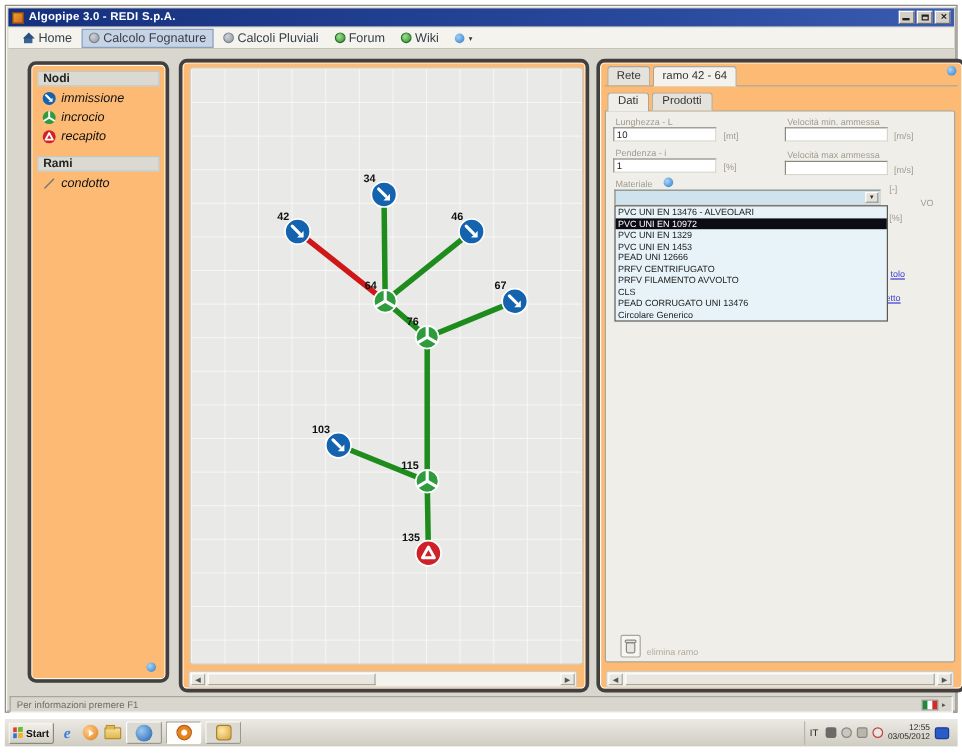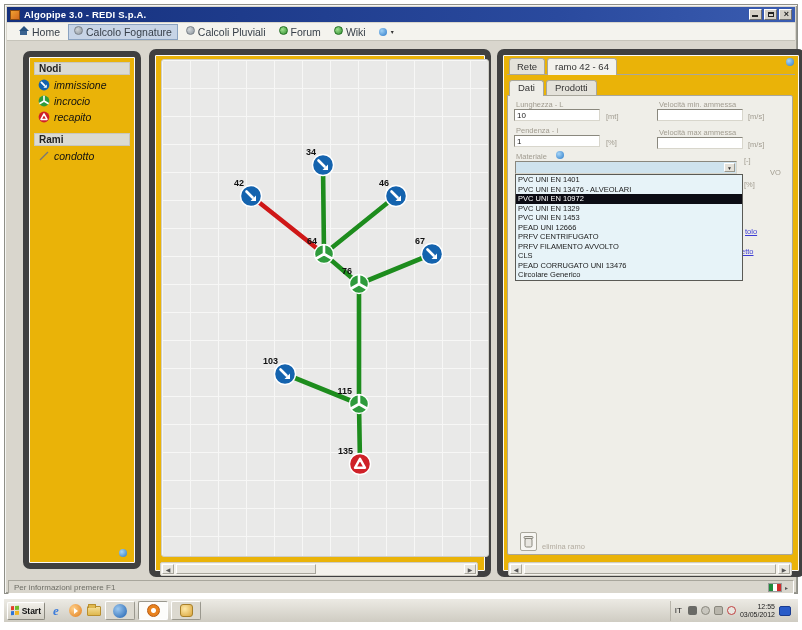--- a/index.html
+++ b/index.html
@@ -20,32 +20,32 @@
   .winbtn { width:13px; height:11px; background:#d4d0c8; border:1px solid;
             border-color:#fff #6f6f6f #6f6f6f #fff; position:relative; }
   .winbtn .g-min { position:absolute; left:2px; bottom:2px; width:6px; height:2px; background:#222; }
   .winbtn .g-res { position:absolute; left:3px; top:2px; width:6px; height:5px; border:1px solid #222; border-top-width:2px; }
   .winbtn .g-close { position:absolute; left:0; top:-1px; width:13px; text-align:center; font-size:9px; font-weight:bold; color:#222; }
 
   
   .menubar { position:absolute; left:2px; top:18px; right:2px; height:18px; background:#f4f3ee;
              border-bottom:1px solid #c6c4ba; display:flex; align-items:center; gap:3px;
              padding-left:7px; font-size:10.5px; color:#38404a; }
-  .menu-item { display:flex; gap:3px; padding:1px 5px; cursor:default; }
+  .menu-item { display:flex; align-items:center; gap:3px; padding:1px 5px; cursor:default; }
   .menu-item.active { background:#c7d4e6; border:1px solid #8aa2c0; }
   .mi-house { width:10px; height:9px; position:relative; }
   .mi-house:before { content:""; position:absolute; left:1px; top:4px; width:7px; height:5px; background:#3a6390; }
   .mi-house:after { content:""; position:absolute; left:0; top:0; border-left:5px solid transparent; border-right:5px solid transparent; border-bottom:5px solid #27517e; }
   .mi-gray { width:9px; height:9px; border-radius:50%; background:radial-gradient(circle at 35% 35%, #cfd4d8, #8e969e); border:1px solid #7b828a; }
   .mi-green { width:9px; height:9px; border-radius:50%; background:radial-gradient(circle at 35% 35%, #9fe08f, #2f8f2f); border:1px solid #237023; }
   .mi-blue-sm { width:8px; height:8px; border-radius:50%; background:radial-gradient(circle at 35% 35%, #9fd0f5, #2a78c8); }
   .mi-caret { font-size:6px; color:#333; margin-left:1px; }
 
   
-  .panel { position:absolute; background:#eab308; border:6px solid #404040; border-radius:7px;
+  .panel { position:absolute; background:#fdba74; border:3px solid #404040; border-radius:7px;
            box-shadow: inset 0 0 0 1px #fbfaf7; }
 
   
   .legend-header { margin:5px 5px 2px 5px; background:#dbdad2; border:1px solid #c8c7bf;
                    font-size:10px; font-weight:bold; color:#222; padding:0 4px; height:13px; line-height:12px; }
   .legend-item { display:flex; align-items:center; gap:4px; font-size:10.5px; color:#111;
                  padding:1px 0 1px 9px; height:16px;font-style:italic; }
   .sidebar-help { position:absolute; right:8px; bottom:6px; }
 
   .blue-node-mini, .green-node-mini, .red-node-mini { display:inline-block; }
@@ -333,21 +333,20 @@
         <span class="frag" style="left:236px; top:60px;">[-]</span>
         <span class="frag" style="left:234px; top:72px;margin-left:28px;">VO</span>
         <span class="frag" style="left:236px; top:84px;">[%]</span>
         <span class="frag-link" style="left:237px; top:131px;">tolo</span>
         <span class="frag-link" style="left:233px; top:151px;">etto</span>
 
         <div class="combo" style="left:7px; top:65px; width:222px;">
           <div class="combo-btn">▼</div>
         </div>
         <div class="mat-list" style="left:7px; top:78px; width:228px;">
-            <div class="mat-item">PVC UNI EN 1401</div>
             <div class="mat-item">PVC UNI EN 13476 - ALVEOLARI</div>
             <div class="mat-item sel">PVC UNI EN 10972</div>
             <div class="mat-item">PVC UNI EN 1329</div>
             <div class="mat-item">PVC UNI EN 1453</div>
             <div class="mat-item">PEAD UNI 12666</div>
             <div class="mat-item">PRFV CENTRIFUGATO</div>
             <div class="mat-item">PRFV FILAMENTO AVVOLTO</div>
             <div class="mat-item">CLS</div>
             <div class="mat-item">PEAD CORRUGATO UNI 13476</div>
             <div class="mat-item">Circolare Generico</div>

